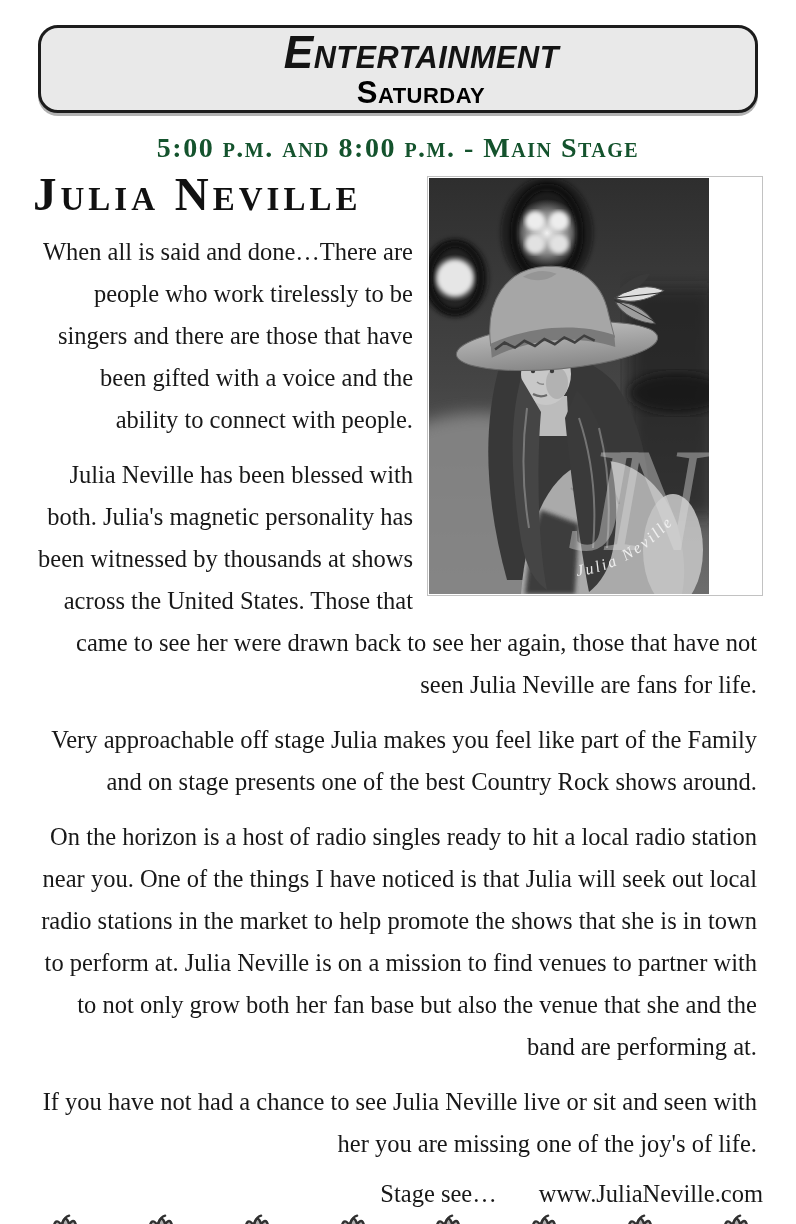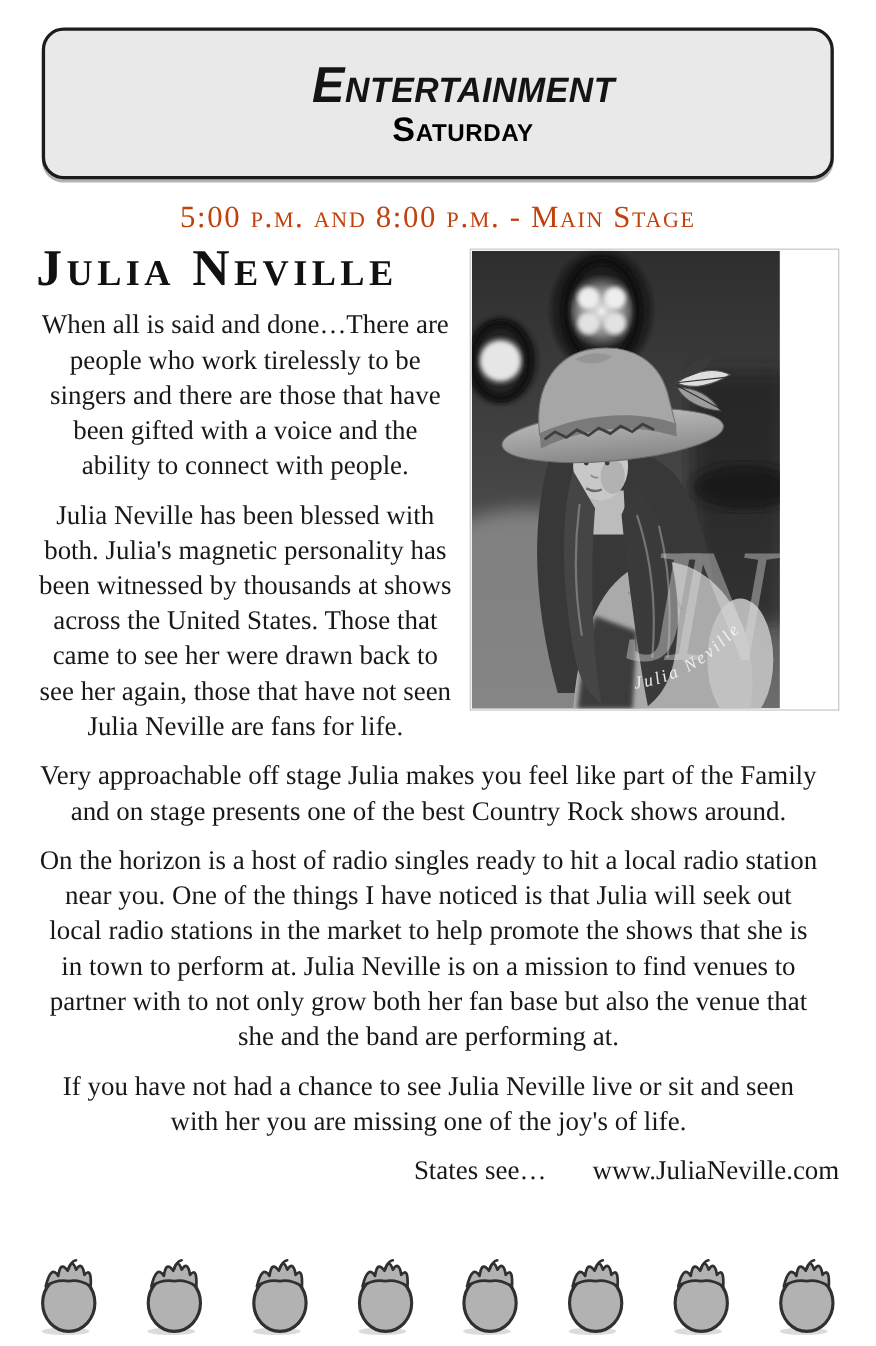--- a/index.html
+++ b/index.html
@@ -25,38 +25,38 @@
   }
   .header-subtitle {
     font-family:"Liberation Sans","DejaVu Sans",sans-serif;
     font-weight:bold; font-variant:small-caps;
     font-size:31px; line-height:1.1; color:#000000; letter-spacing:0.5px;
   }
 
   
   .showtime {
     margin-top:19px; text-align:center;
-    font-variant:small-caps; font-weight:normal; font-size:28px;
-    letter-spacing:1.5px; color:#c2410c;
+    font-variant:small-caps; font-weight:bold; font-size:28px;
+    letter-spacing:1.5px; color:#14532d;
   }
 
   
   .article { padding:0 33px; margin-top:6px; }
   .photo-figure {
     float:right; width:336px; height:420px; margin:6px 0 8px 14px;
     border:1px solid #c2c2c2; background:#fff; padding:1px;
   }
   .photo-figure svg { display:block; width:280px; height:416px; }
   .article h1 {
     font-variant:small-caps; font-weight:bold; font-size:47px;
     letter-spacing:4px; line-height:1.05; margin:0 0 11px 0; color:#111;
   }
   .article p {
-    font-size:24.5px; line-height:32px; margin:0 17px 13px 0; color:#181818;
-    text-align:center;
+    font-size:24.5px; line-height:42px; margin:0 6px 13px 0; color:#181818;
+    text-align:right;
   }
   .closing-line {
     display:flex; justify-content:flex-end; align-items:baseline; gap:42px;
     font-size:24.5px; line-height:32px; margin-top:2px; color:#181818;
     clear:none;
   }
 
   
   .tomato-row {
     margin-top:auto; margin-bottom:8px; padding:0 34px;
@@ -180,21 +180,21 @@
 
     <h1>Julia Neville</h1>
 
     <p>When all is said and done…There are people who work tirelessly to be singers and there are those that have been gifted with a voice and the ability to connect with people.</p>
     <p>Julia Neville has been blessed with both. Julia's magnetic personality has been witnessed by thousands at shows across the United States. Those that came to see her were drawn back to see her again, those that have not seen Julia Neville are fans for life.</p>
     <p>Very approachable off stage Julia makes you feel like part of the Family and on stage presents one of the best Country Rock shows around.</p>
     <p>On the horizon is a host of radio singles ready to hit a local radio station near you. One of the things I have noticed is that Julia will seek out local radio stations in the market to help promote the shows that she is in town to perform at. Julia Neville is on a mission to find venues to partner with to not only grow both her fan base but also the venue that she and the band are performing at.</p>
     <p>If you have not had a chance to see Julia Neville live or sit and seen with her you are missing one of the joy's of life.</p>
 
     <div class="closing-line">
-      <span>States see…</span>
+      <span>Stage see…</span>
       <span>www.JuliaNeville.com</span>
     </div>
   </div>
 
   <div class="tomato-row">
   <div class="tomato">
     <svg viewBox="0 0 60 78">
       <ellipse cx="27" cy="73" rx="23" ry="3.5" fill="#000000" opacity="0.14"></ellipse>
       <ellipse cx="30" cy="46" rx="25" ry="27" fill="#b2b2b2" stroke="#303030" stroke-width="3"></ellipse>
       <path d="M8 30 Q13 9 20 20 Q22 5 29 15 Q33 2 37 14 Q43 5 45 19 Q52 11 51 30 Q40 23 30 25 Q18 23 8 30 Z" fill="#b2b2b2" stroke="#303030" stroke-width="2.6" stroke-linejoin="round"></path>

